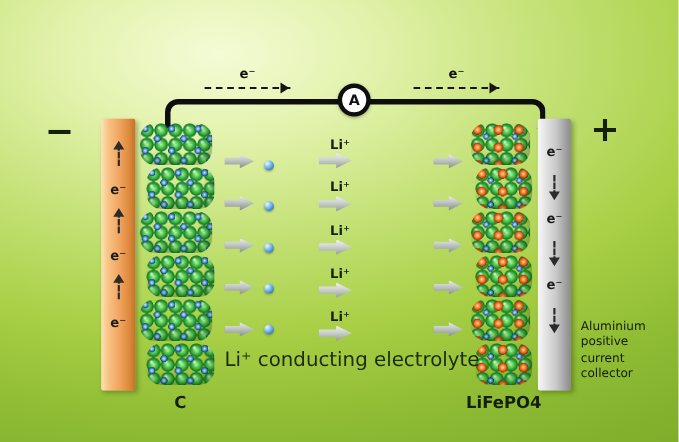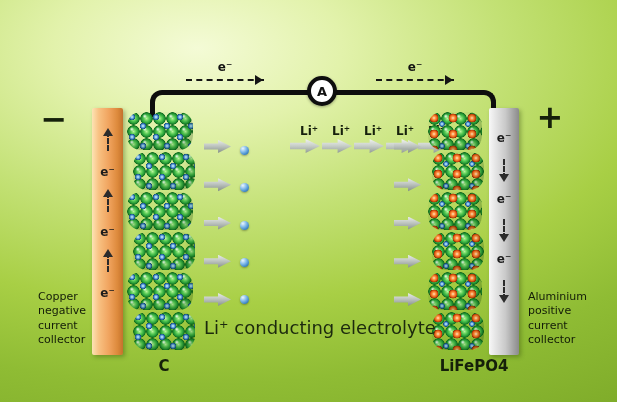--- a/index.html
+++ b/index.html
@@ -146,40 +146,40 @@
     display: flex; flex-direction: column; justify-content: space-between;
   }
   .dot {
     width: 9px; height: 9px; border-radius: 50%;
     background: radial-gradient(circle at 32% 28%,
       #eaf6ff 0%, #7fb9ea 40%, var(--lithium-ion-sphere, #2d77bd) 72%, #0c3a68 100%);
     box-shadow: 0 1px 2px rgba(0,0,0,0.3);
   }
   .li-col {
     position: absolute; left: 288px; top: 124px; height: 186px; width: 48px;
-    display: flex; flex-direction: row; justify-content: space-between;
+    display: flex; flex-direction: column; justify-content: space-between;
   }
   .li-row { display: flex; flex-direction: column; align-items: flex-start; }
   .li-lab { font-size: 12px; font-weight: 700; color: #16200c; margin-left: 12px; }
   .li-row .arrow-r { width: 30px; height: 14px; margin-top: 1px; margin-left: 2px;
     background: linear-gradient(180deg, #f0f2ef 0%, #c8cfc9 48%, #939c95 100%); }
 
   
   .cap {
     position: absolute; top: 290px; font-size: 11px; line-height: 1.3;
     color: #131c08; font-weight: 500;
   }
   .cap-left  { left: 38px;  width: 56px; }
   .cap-right { left: 528px; width: 74px; }
   .elec-label {
     position: absolute; top: 357px; font-size: 15px; font-weight: 700;
     color: #15200a; text-align: center;
   }
   .label-c  { left: 127px; width: 74px; }
-  .label-fe { left: 418px; width: 80px; margin-left: 16px; }
+  .label-fe { left: 418px; width: 80px; }
   .ely-caption {
     position: absolute; left: 198px; top: 317px; width: 244px;
     text-align: center; font-size: 18px; color: #1c2a0e;
   }
 </style>
 </head>
 <body>
 
 <div class="stage">
 
@@ -277,21 +277,20 @@
 
   <div class="collector alu">
     <span class="e-in">e⁻</span>
     <div class="dash-v down"></div>
     <span class="e-in">e⁻</span>
     <div class="dash-v down"></div>
     <span class="e-in">e⁻</span>
     <div class="dash-v down"></div>
   </div>
 
-  <div class="cap cap-left">Copper negative current collector</div>
   <div class="cap cap-right">Aluminium positive current collector</div>
 
   <div class="elec-label label-c">C</div>
   <div class="elec-label label-fe">LiFePO4</div>
 
   <div class="ely-caption">Li⁺ conducting electrolyte</div>
 
 </div>
 
 </body></html>

